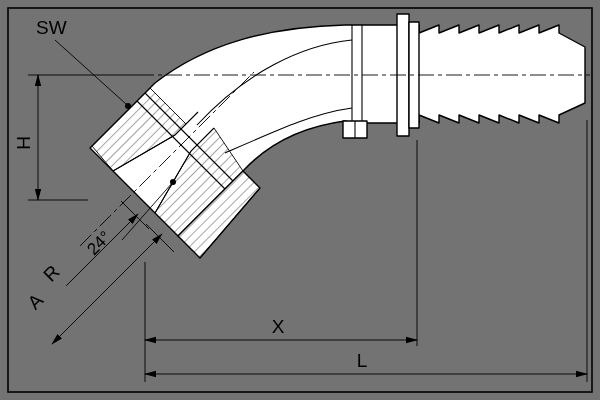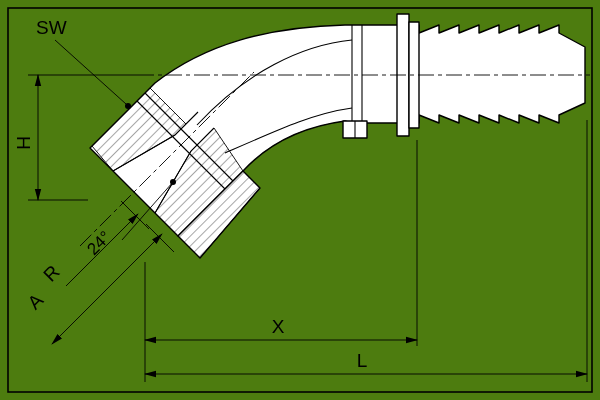--- a/index.html
+++ b/index.html
@@ -1,16 +1,16 @@
 <!DOCTYPE html>
 <html><head>
 <meta charset="utf-8">
 <style>
   html,body{margin:0;padding:0;background:#fdfdfd;}
-  .stage{width:600px;height:400px;position:relative;background:#4d7c0f;overflow:hidden;
+  .stage{width:600px;height:400px;position:relative;background:#737373;overflow:hidden;
          font-family:"Liberation Sans", sans-serif;}
   svg{display:block;}
   text{font-family:"Liberation Sans", sans-serif; fill:#000;}
   .dim-text{font-size:19px;}
   .angle-text{font-size:17px;}
   .outline{fill:#ffffff;stroke:#000;stroke-width:1.4;stroke-linejoin:round;}
   .detail{fill:none;stroke:#000;stroke-width:1.1;}
   .thin{fill:none;stroke:#000;stroke-width:0.9;}
   .cl{fill:none;stroke:#000;stroke-width:0.9;stroke-dasharray:16 4 4 4;}
   .hatched{fill:url(#hatch);stroke:#000;stroke-width:0.9;}

